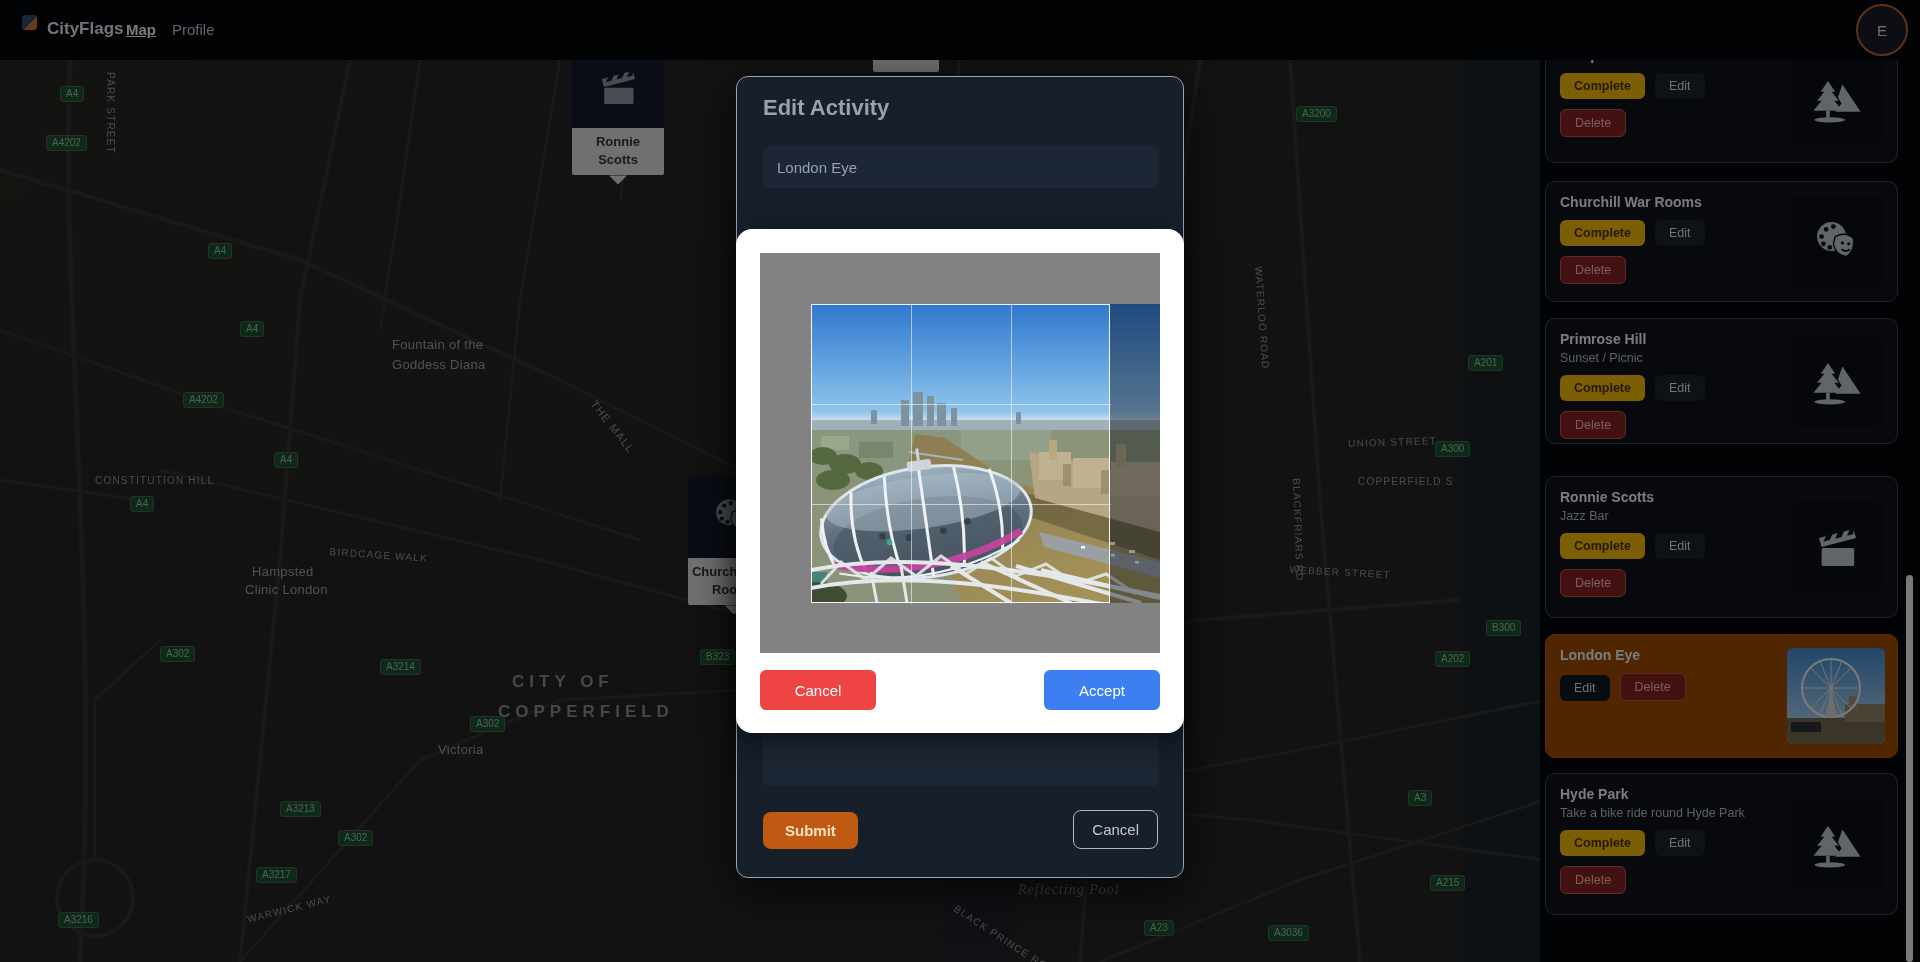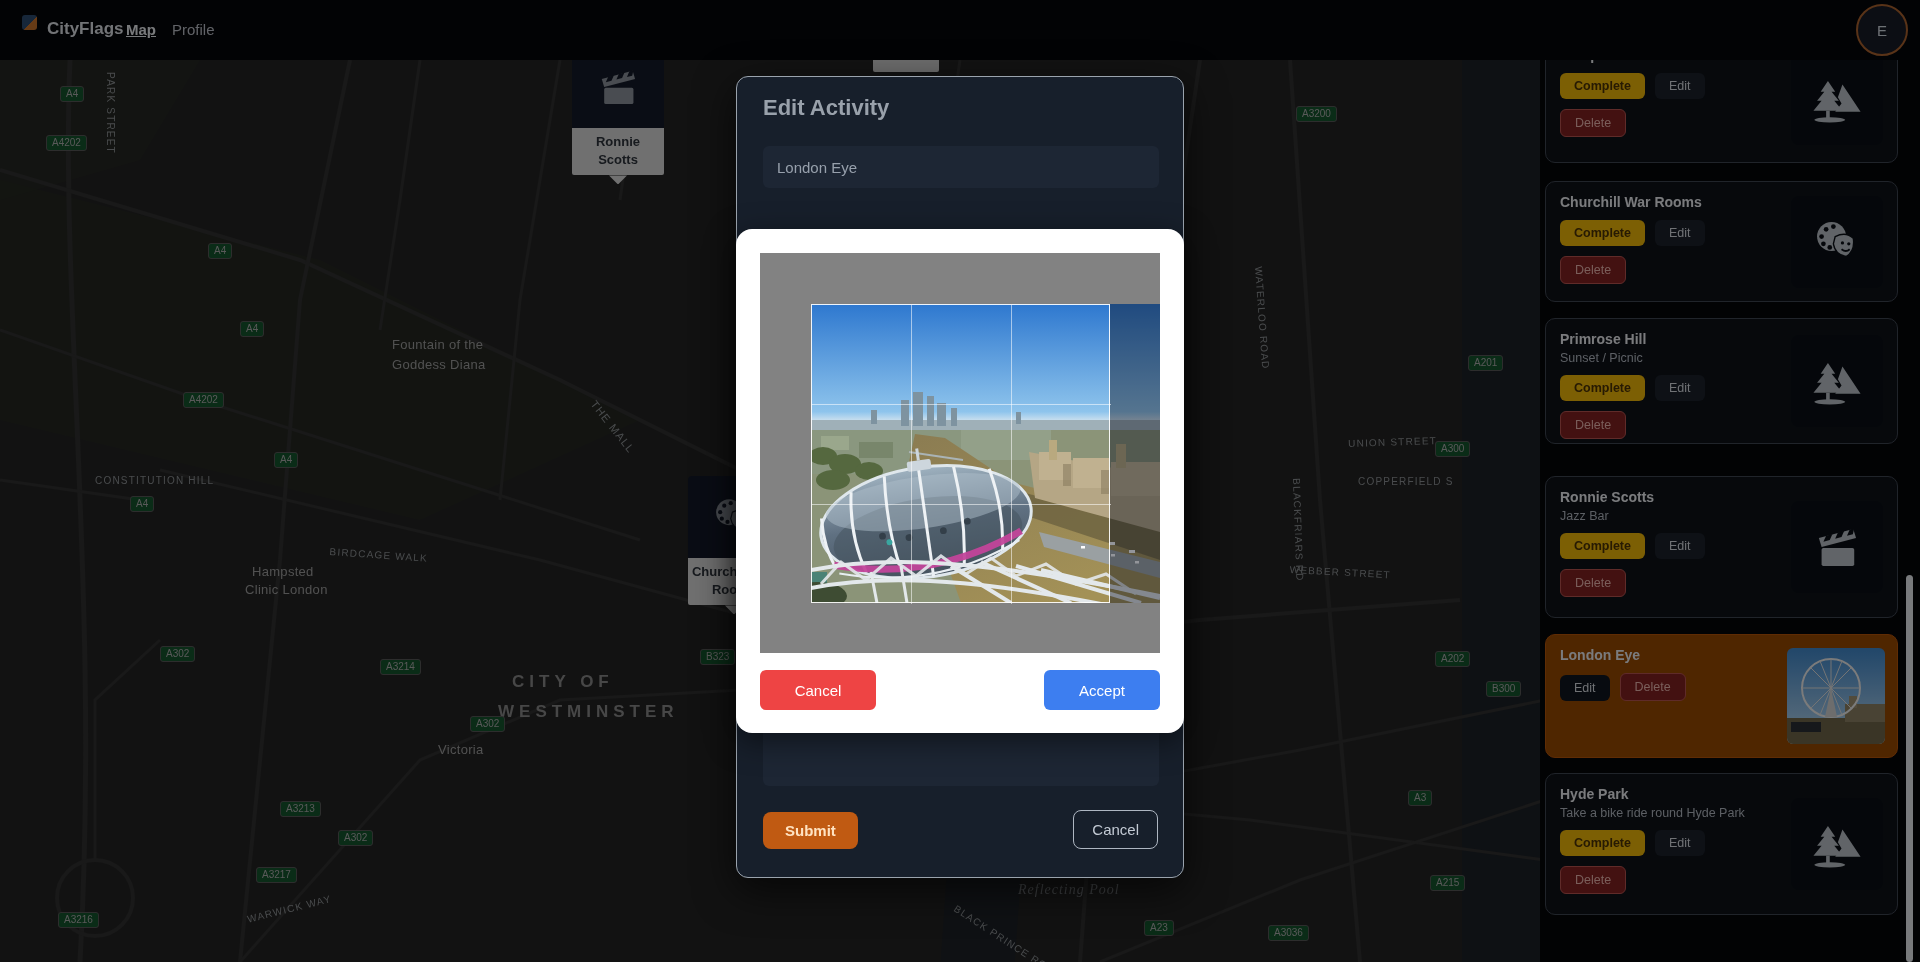--- a/index.html
+++ b/index.html
@@ -144,21 +144,21 @@
         <span class="mlabel " style="left: 116px; top: 72px; transform: rotate(90deg); font-size: 10px;">PARK STREET</span>
         <span class="mlabel place" style="left: 1352px; top: 42px;">Wall Fountain</span>
         <span class="mlabel place" style="left: 392px; top: 337px;">Fountain of the</span>
         <span class="mlabel place" style="left: 392px; top: 357px;">Goddess Diana</span>
         <span class="mlabel " style="left: 598px; top: 398px; transform: rotate(52deg); font-size: 11px;">THE MALL</span>
         <span class="mlabel " style="left: 95px; top: 475px; font-size: 10px;">CONSTITUTION HILL</span>
         <span class="mlabel " style="left: 330px; top: 546px; transform: rotate(4deg); font-size: 10px;">BIRDCAGE WALK</span>
         <span class="mlabel place" style="left: 252px; top: 564px;">Hampsted</span>
         <span class="mlabel place" style="left: 245px; top: 582px;">Clinic London</span>
         <span class="mlabel big" style="left: 512px; top: 672px;">CITY OF</span>
-        <span class="mlabel big" style="left: 498px; top: 702px;">WESTMINSTER</span>
+        <span class="mlabel big" style="left: 498px; top: 702px;">COPPERFIELD</span>
         <span class="mlabel place" style="left: 438px; top: 742px;">Victoria</span>
         <span class="mlabel " style="left: 806px; top: 778px; transform: rotate(84deg); font-size: 10px;">MILLBANK</span>
         <span class="mlabel " style="left: 246px; top: 914px; transform: rotate(-14deg); font-size: 10px;">WARWICK WAY</span>
         <span class="mlabel water" style="left: 1018px; top: 882px;">Reflecting Pool</span>
         <span class="mlabel " style="left: 958px; top: 903px; transform: rotate(33deg); font-size: 10px;">BLACK PRINCE ROAD</span>
         <span class="mlabel " style="left: 1302px; top: 478px; transform: rotate(88deg); font-size: 10px;">BLACKFRIARS RD</span>
         <span class="mlabel " style="left: 1290px; top: 564px; transform: rotate(3deg); font-size: 10px;">WEBBER STREET</span>
         <span class="mlabel " style="left: 1348px; top: 438px; transform: rotate(-2deg); font-size: 10px;">UNION STREET</span>
         <span class="mlabel " style="left: 1358px; top: 476px; font-size: 10px;">COPPERFIELD S</span>
         <span class="mlabel " style="left: 1264px; top: 266px; transform: rotate(86deg); font-size: 10px;">WATERLOO ROAD</span>
@@ -177,21 +177,21 @@
         <span class="shield" style="left: 58px; top: 912px;">A3216</span>
         <span class="shield" style="left: 470px; top: 716px;">A302</span>
         <span class="shield" style="left: 700px; top: 649px;">B323</span>
         <span class="shield" style="left: 836px; top: 796px;">A3212</span>
         <span class="shield" style="left: 1435px; top: 651px; text-align: center;">A202</span>
         <span class="shield" style="left: 1144px; top: 920px;">A23</span>
         <span class="shield" style="left: 1268px; top: 925px;">A3036</span>
         <span class="shield" style="left: 1296px; top: 106px;">A3200</span>
         <span class="shield" style="left: 1468px; top: 355px;">A201</span>
         <span class="shield" style="left: 1435px; top: 441px;">A300</span>
-        <span class="shield" style="left: 1486px; top: 681px;">B300</span>
+        <span class="shield" style="left: 1486px; top: 620px;">B300</span>
         <span class="shield" style="left: 1430px; top: 875px;">A215</span>
         <span class="shield" style="left: 1408px; top: 790px;">A3</span>
       </div>
 
     <div class="marker" style="left:572px; top:46px;">
       <div class="tile">
         <svg width="52" height="52" viewBox="0 0 64 64" fill="#8a9099">
           <path d="M12 22 L50 12 L53 22 L15 32 Z"></path>
           <path d="M20 19.5 L27 17.6 L24 24.4 L17 26.3 Z" fill="#141a28"></path>
           <path d="M33 16 L40 14.2 L37 21 L30 22.8 Z" fill="#141a28"></path>

